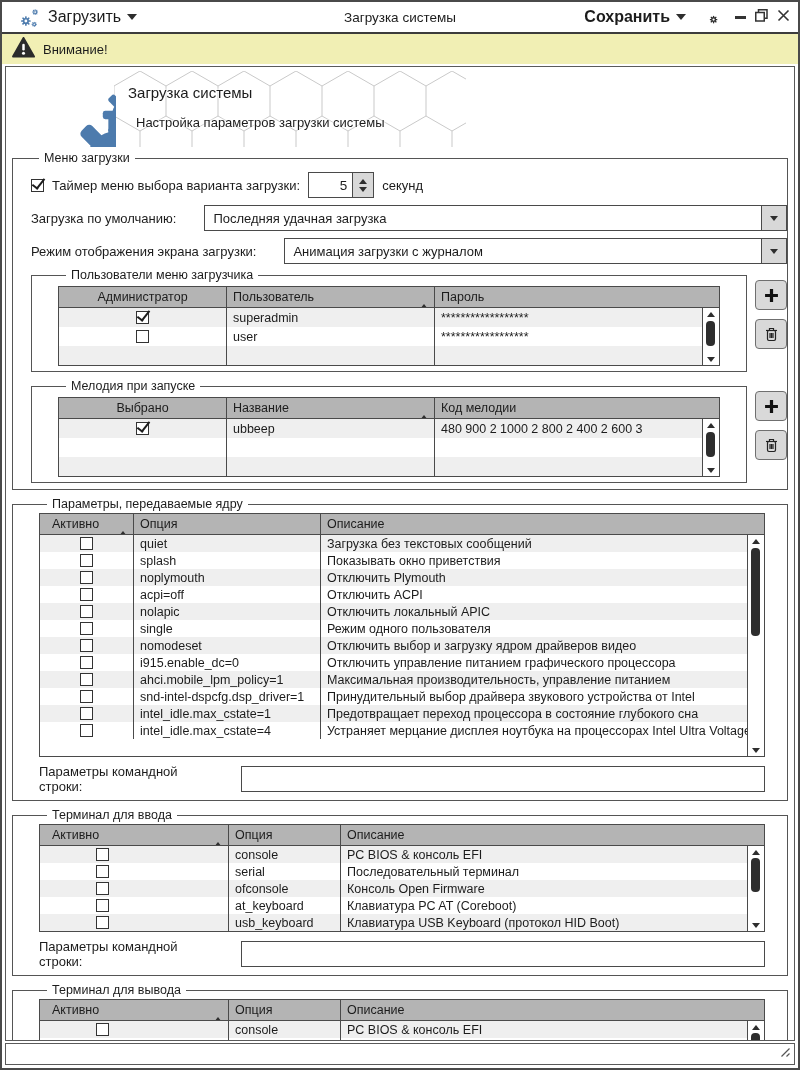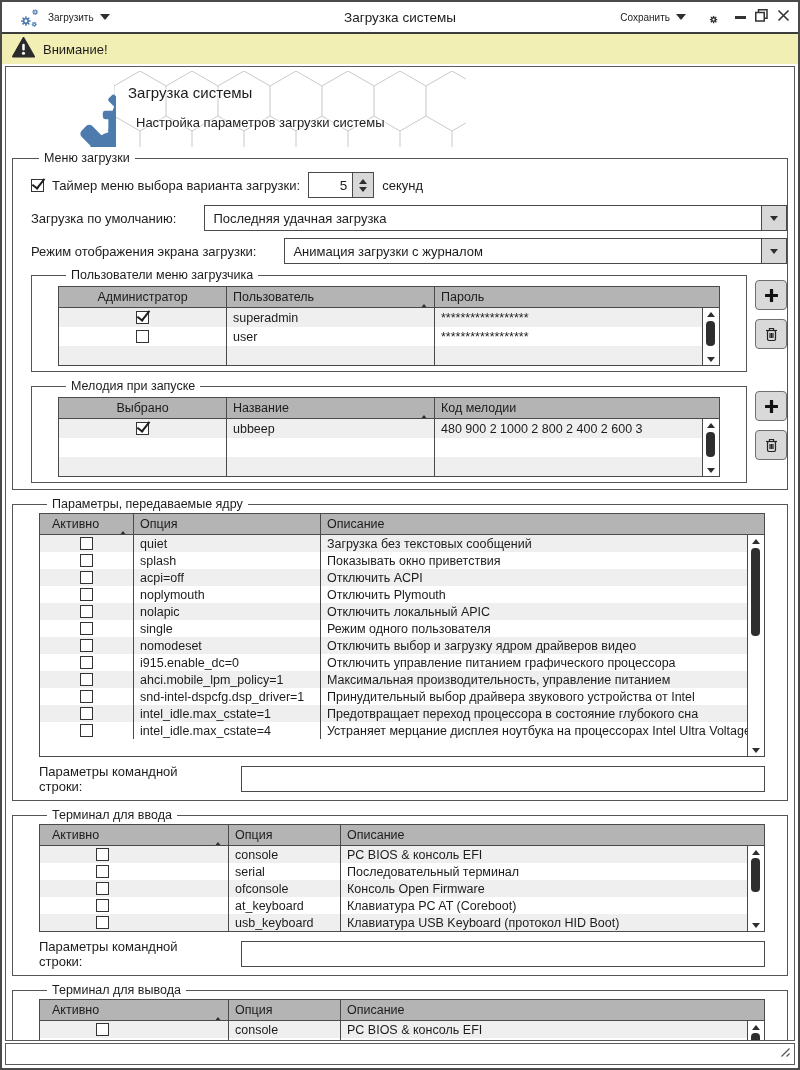--- a/index.html
+++ b/index.html
@@ -1,21 +1,21 @@
 <!DOCTYPE html>
 <html><head>
 <meta charset="utf-8">
 <style>
   html,body{margin:0;padding:0;background:#e9e9e9;font-family:"Liberation Sans",sans-serif;color:#1c1c1c;}
   .window{width:800px;height:1070px;box-sizing:border-box;border:2px solid #4a4a4a;background:#fff;display:flex;flex-direction:column;position:relative;}
   
   .toolbar{height:30px;flex:none;display:flex;align-items:center;padding:0 8px;border-bottom:2px solid #3c3c3c;position:relative;background:#fff;}
   .tb-left,.tb-right{display:flex;align-items:center;gap:6px;}
-  .tb-right{margin-left:auto;gap:10px;}
-  .tb-item{display:flex;align-items:center;gap:6px;font-size:10px;cursor:default;padding:2px 4px;}
+  .tb-right{margin-left:auto;gap:10px;font-weight:bold;}
+  .tb-item{display:flex;align-items:center;gap:6px;font-size:16px;cursor:default;padding:2px 4px;}
   .main-title{position:absolute;left:50%;transform:translateX(-50%);font-size:13.5px;white-space:nowrap;}
   .tri-d{width:0;height:0;border-left:5px solid transparent;border-right:5px solid transparent;border-top:6px solid #2e2e2e;}
   .tri-d.sm{border-left-width:4px;border-right-width:4px;border-top-width:5px;}
   .tri-u.sm{width:0;height:0;border-left:4px solid transparent;border-right:4px solid transparent;border-bottom:5px solid #2e2e2e;}
   .winbtns{display:flex;align-items:center;gap:9px;margin-left:6px;}
   .ico-min{display:inline-block;width:11px;height:3px;background:#333;}
   
   .warnbar{height:30px;flex:none;background:#f1efb4;display:flex;align-items:center;gap:8px;padding:0 10px;}
   .warn-text{font-size:13px;}
   
@@ -371,29 +371,29 @@
               <div class="tcell tcell-c">
                 <span class="cb"></span>
               </div>
               <div class="tcell">splash</div>
               <div class="tcell">Показывать окно приветствия</div>
             </div>
             <div class="trow">
               <div class="tcell tcell-c">
                 <span class="cb"></span>
               </div>
+              <div class="tcell">noplymouth</div>
+              <div class="tcell">Отключить Plymouth</div>
+            </div>
+            <div class="trow">
+              <div class="tcell tcell-c">
+                <span class="cb"></span>
+              </div>
               <div class="tcell">acpi=off</div>
               <div class="tcell">Отключить ACPI</div>
-            </div>
-            <div class="trow">
-              <div class="tcell tcell-c">
-                <span class="cb"></span>
-              </div>
-              <div class="tcell">noplymouth</div>
-              <div class="tcell">Отключить Plymouth</div>
             </div>
             <div class="trow">
               <div class="tcell tcell-c">
                 <span class="cb"></span>
               </div>
               <div class="tcell">nolapic</div>
               <div class="tcell">Отключить локальный APIC</div>
             </div>
             <div class="trow">
               <div class="tcell tcell-c">

